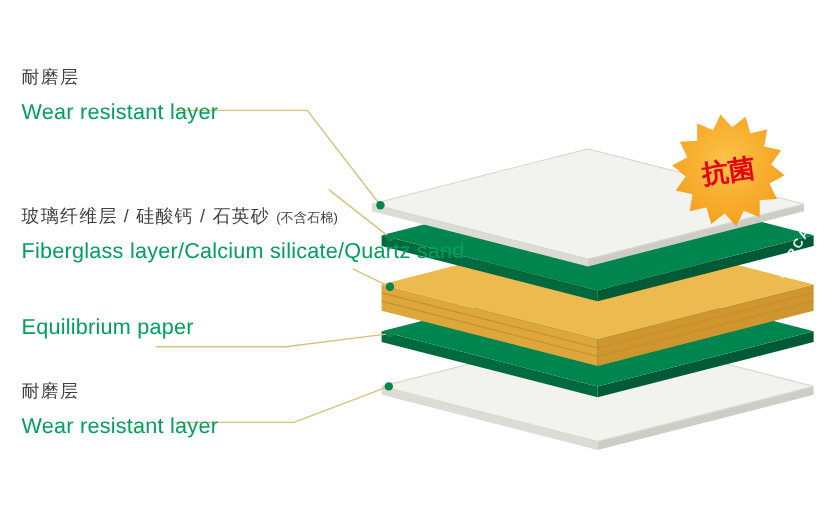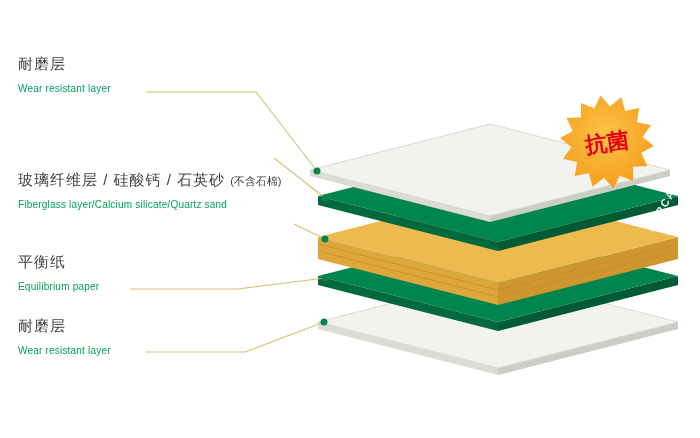--- a/index.html
+++ b/index.html
@@ -9,21 +9,21 @@
     font-family:"Liberation Sans", sans-serif;
     overflow:hidden;
   }
   .stage { position:relative; width:700px; height:438px; background:#ffffff; }
   .diagram-svg { position:absolute; left:0; top:0; }
 
   
   .label { position:absolute; left:18px; white-space:nowrap; }
   .label .zh { font-size:15px; color:var(--label_zh); letter-spacing:1px; font-weight:400; }
   .label .zh .note { font-size:11px; letter-spacing:0; }
-  .label .en { font-size:10px; color:var(--label_en); margin-top:9px; letter-spacing:0.2px; }
+  .label .en { font-size:18px; color:var(--label_en); margin-top:9px; letter-spacing:0.2px; }
 
   
   .face-sheet { fill:var(--sheet_top); stroke:var(--sheet_stroke); stroke-width:1; }
   .side-sheet { fill:var(--sheet_side); }
   .side-sheet.dark { fill:var(--sheet_side_dark); }
   .face-green { fill:var(--green_top); }
   .side-green-l { fill:var(--green_side_l); }
   .side-green-r { fill:var(--green_side_r); }
   .face-core { fill:var(--yellow_top); }
   .side-core-l { fill:var(--yellow_side_l); }
@@ -116,21 +116,20 @@
 
   <div class="label" style="top:171px">
     <div class="zh">
       <span>玻璃纤维层 / 硅酸钙 / 石英砂</span>
       <span class="note">(不含石棉)</span>
     </div>
     <div class="en">Fiberglass layer/Calcium silicate/Quartz sand</div>
   </div>
 
   <div class="label" style="top:253px">
-    <div class="zh">平衡纸</div>
     <div class="en">Equilibrium paper</div>
   </div>
 
   <div class="label" style="top:317px">
     <div class="zh">耐磨层</div>
     <div class="en">Wear resistant layer</div>
   </div>
 
 </div>
 

